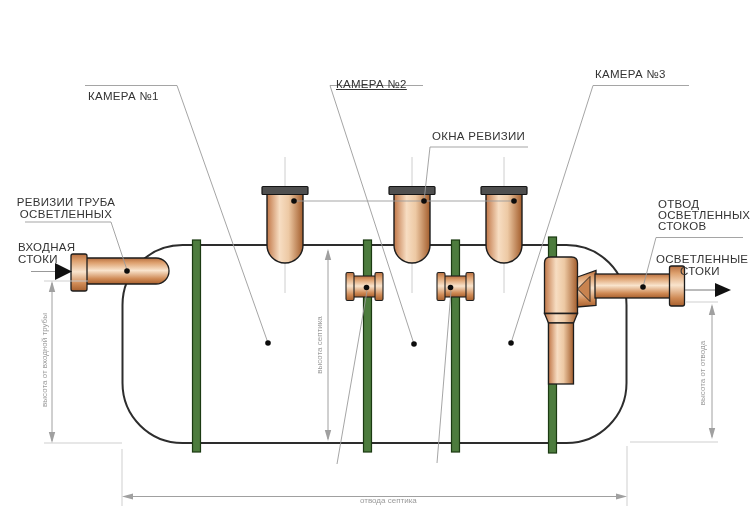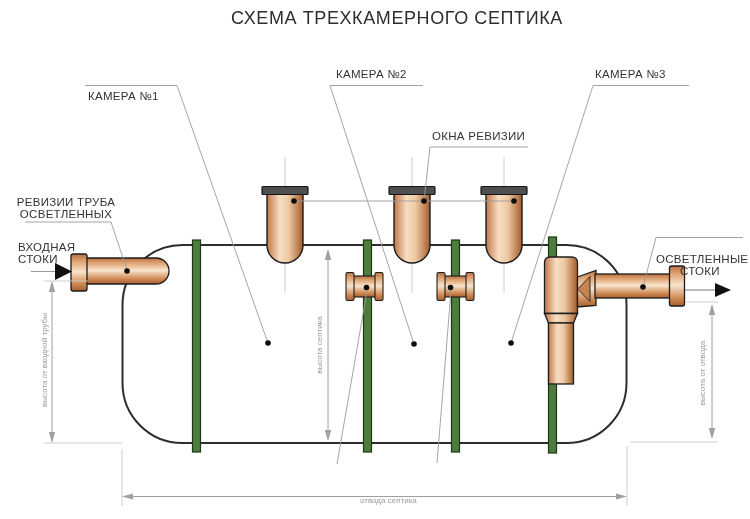--- a/index.html
+++ b/index.html
@@ -149,38 +149,42 @@
         <polygon points="328,249 324.8,260 331.2,260"></polygon>
           <polygon points="328,441 324.8,430 331.2,430"></polygon>
         <polygon points="712,304 708.8,315 715.2,315"></polygon>
           <polygon points="712,439 708.8,428 715.2,428"></polygon>
         <polygon points="122,496.5 133,493.4 133,499.6"></polygon>
           <polygon points="627,496.5 616,493.4 616,499.6"></polygon>
       </g>
     </g>
   </svg>
 
-  <div class="title">СХЕМА ТРЕХКАМЕРНОГО СЕПТИКА</div>
 
   <div class="lbl" style="left:88px; top:69px;margin-top:22px;">КАМЕРА №1</div>
-  <div class="lbl" style="left:336px; top:69px;">КАМЕРА №2</div>
+  <div class="lbl" style="left:336px; top:79px;text-decoration:underline;">КАМЕРА №2</div>
   <div class="lbl" style="left:595px; top:69px;text-align:center;">КАМЕРА №3</div>
 
   <div class="lbl" style="left:432px; top:131px;">ОКНА РЕВИЗИИ</div>
 
   <div class="lbl center" style="left:12px; top:197px; width:108px;">
     <div>РЕВИЗИИ ТРУБА</div>
     <div>ОСВЕТЛЕННЫХ</div>
   </div>
 
   <div class="lbl" style="left:18px; top:242px;">
     <div>ВХОДНАЯ</div>
     <div>СТОКИ</div>
   </div>
 
+  <div class="lbl" style="left:658px; top:199px; line-height:11px;">
+    <div>ОТВОД</div>
+    <div>ОСВЕТЛЕННЫХ</div>
+    <div>СТОКОВ</div>
+  </div>
 
   <div class="lbl center" style="left:656px; top:254px; width:88px;">
     <div>ОСВЕТЛЕННЫЕ</div>
     <div>СТОКИ</div>
   </div>
 
 
   <div class="dim vert" style="left:-15px; top:356px;">высота от входной трубы</div>
   <div class="dim vert" style="left:260px; top:341px;">высота септика</div>
   <div class="dim vert" style="left:643px; top:369px;">высота от отвода</div>

